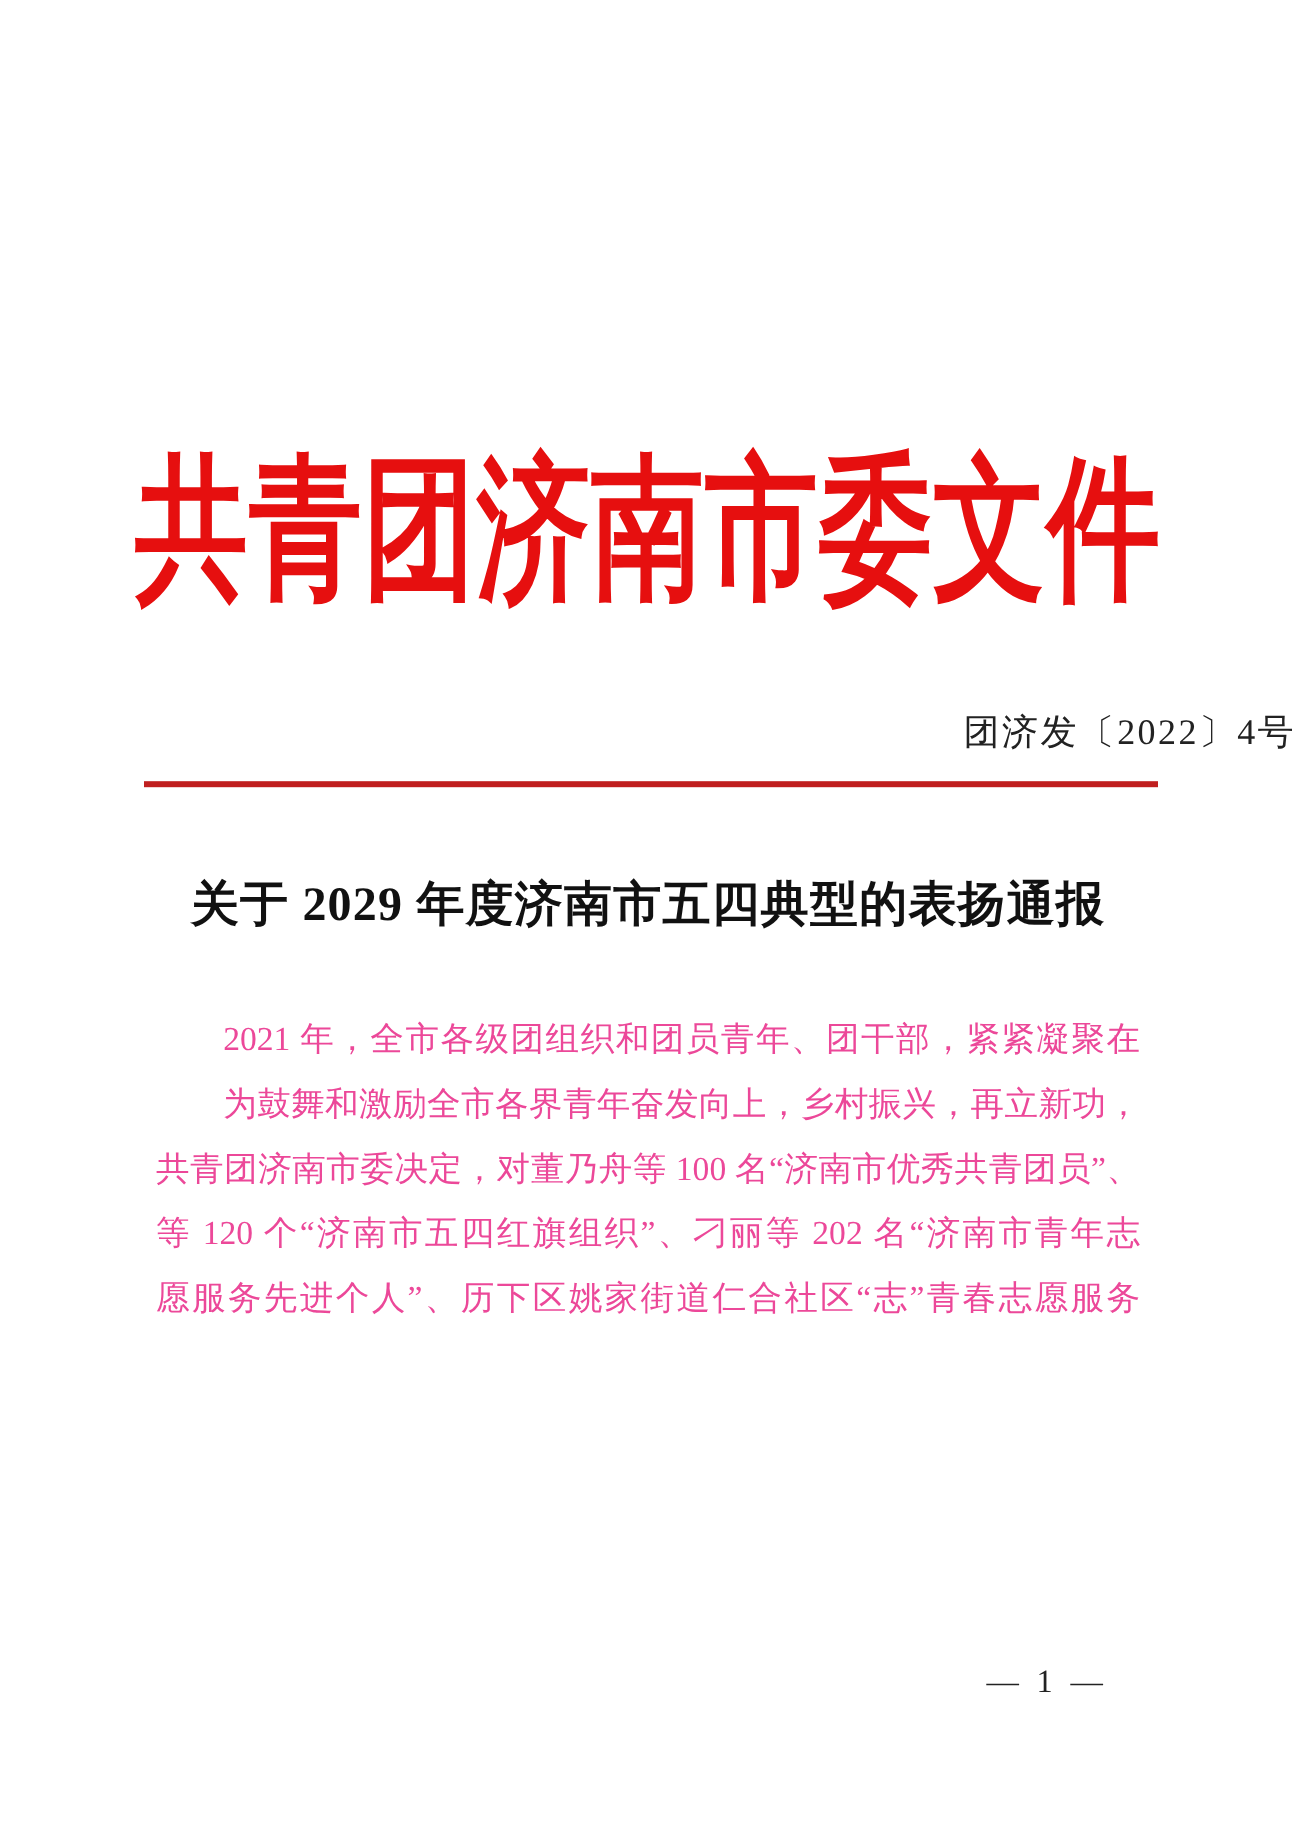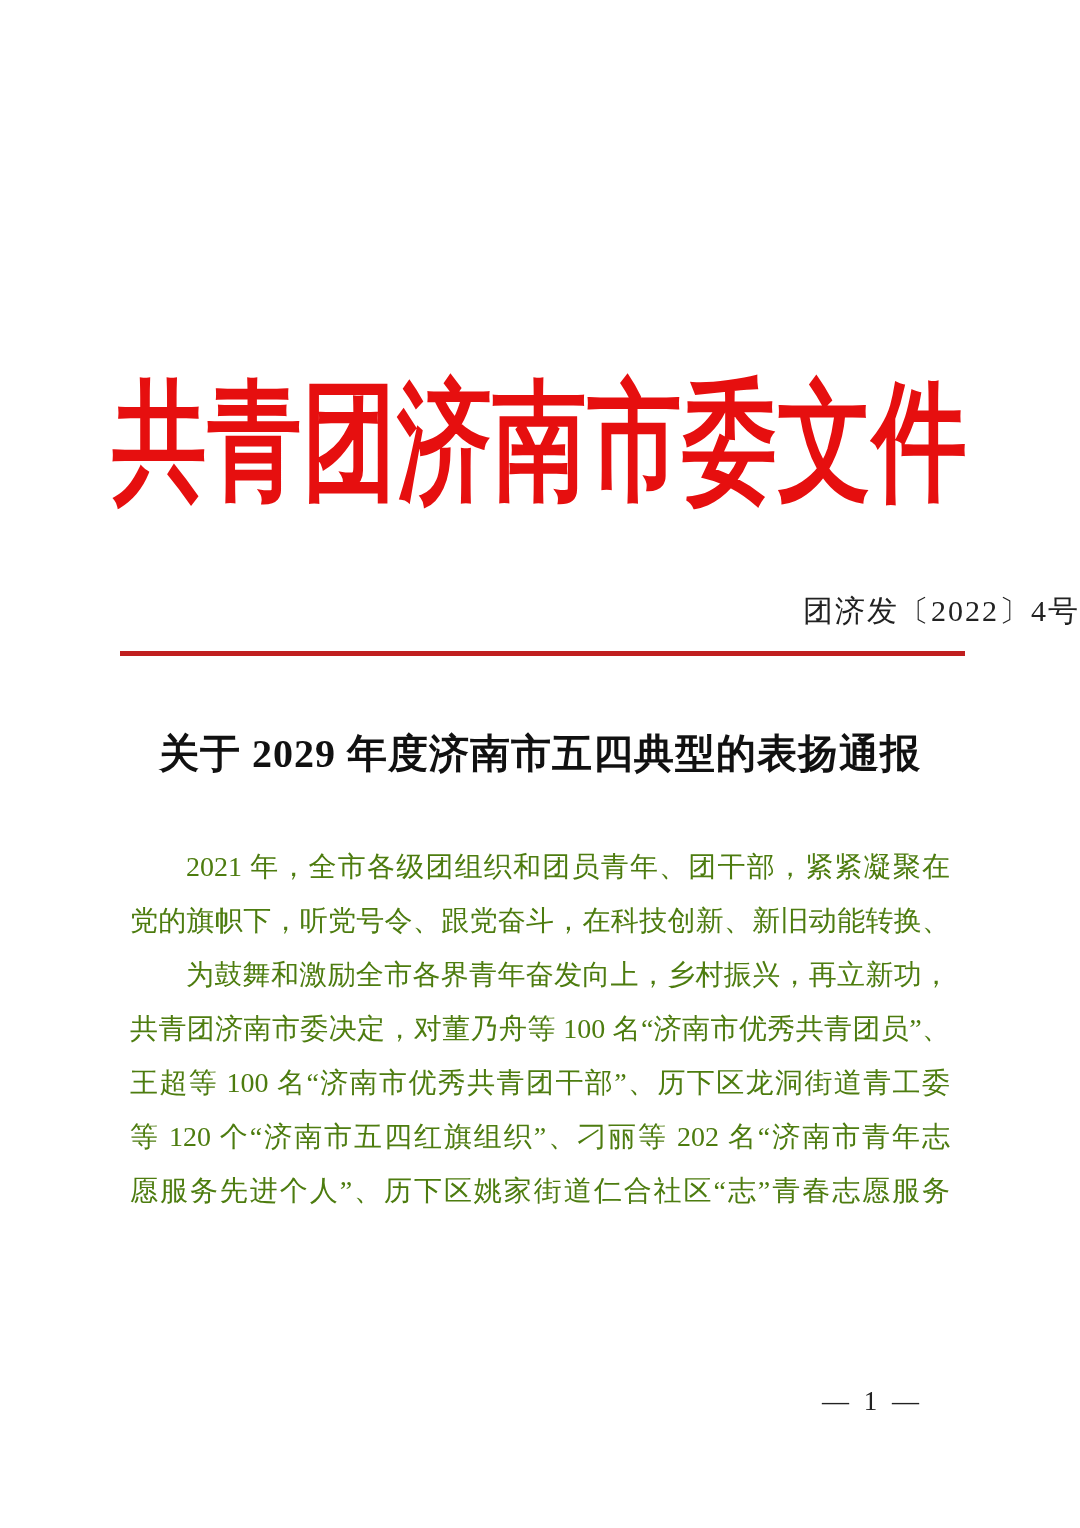--- a/index.html
+++ b/index.html
@@ -75,21 +75,21 @@
     position: absolute;
     top: 840px;
     left: 130px;
     width: 820px;
     overflow: hidden;
   }
   .line {
     margin: 0;
     font-size: 28px;
     line-height: 54px;
-    color: #4d7c0f;
+    color: #ec4899;
     text-align: justify;
     text-align-last: justify;
     white-space: nowrap;
   }
   .line.indent {
     text-indent: 2em;
   }
   .line.para-end {
     text-align-last: left;
     white-space: normal;
@@ -115,23 +115,21 @@
   </div>
 
   <div class="doc-number">团济发〔2022〕4号</div>
 
   <div class="red-line"></div>
 
   <h1 class="doc-title">关于 2029 年度济南市五四典型的表扬通报</h1>
 
   <div class="doc-body">
     <p class="line indent">2021 年，全市各级团组织和团员青年、团干部，紧紧凝聚在</p>
-    <p class="line">党的旗帜下，听党号令、跟党奋斗，在科技创新、新旧动能转换、</p>
     <p class="line indent">为鼓舞和激励全市各界青年奋发向上，乡村振兴，再立新功，</p>
     <p class="line">共青团济南市委决定，对董乃舟等 100 名“济南市优秀共青团员”、</p>
-    <p class="line">王超等 100 名“济南市优秀共青团干部”、历下区龙洞街道青工委</p>
     <p class="line">等 120 个“济南市五四红旗组织”、刁丽等 202 名“济南市青年志</p>
     <p class="line">愿服务先进个人”、历下区姚家街道仁合社区“志”青春志愿服务</p>
   </div>
 
   <div class="page-footer">— 1 —</div>
 
 </div>
 
 </body></html>

